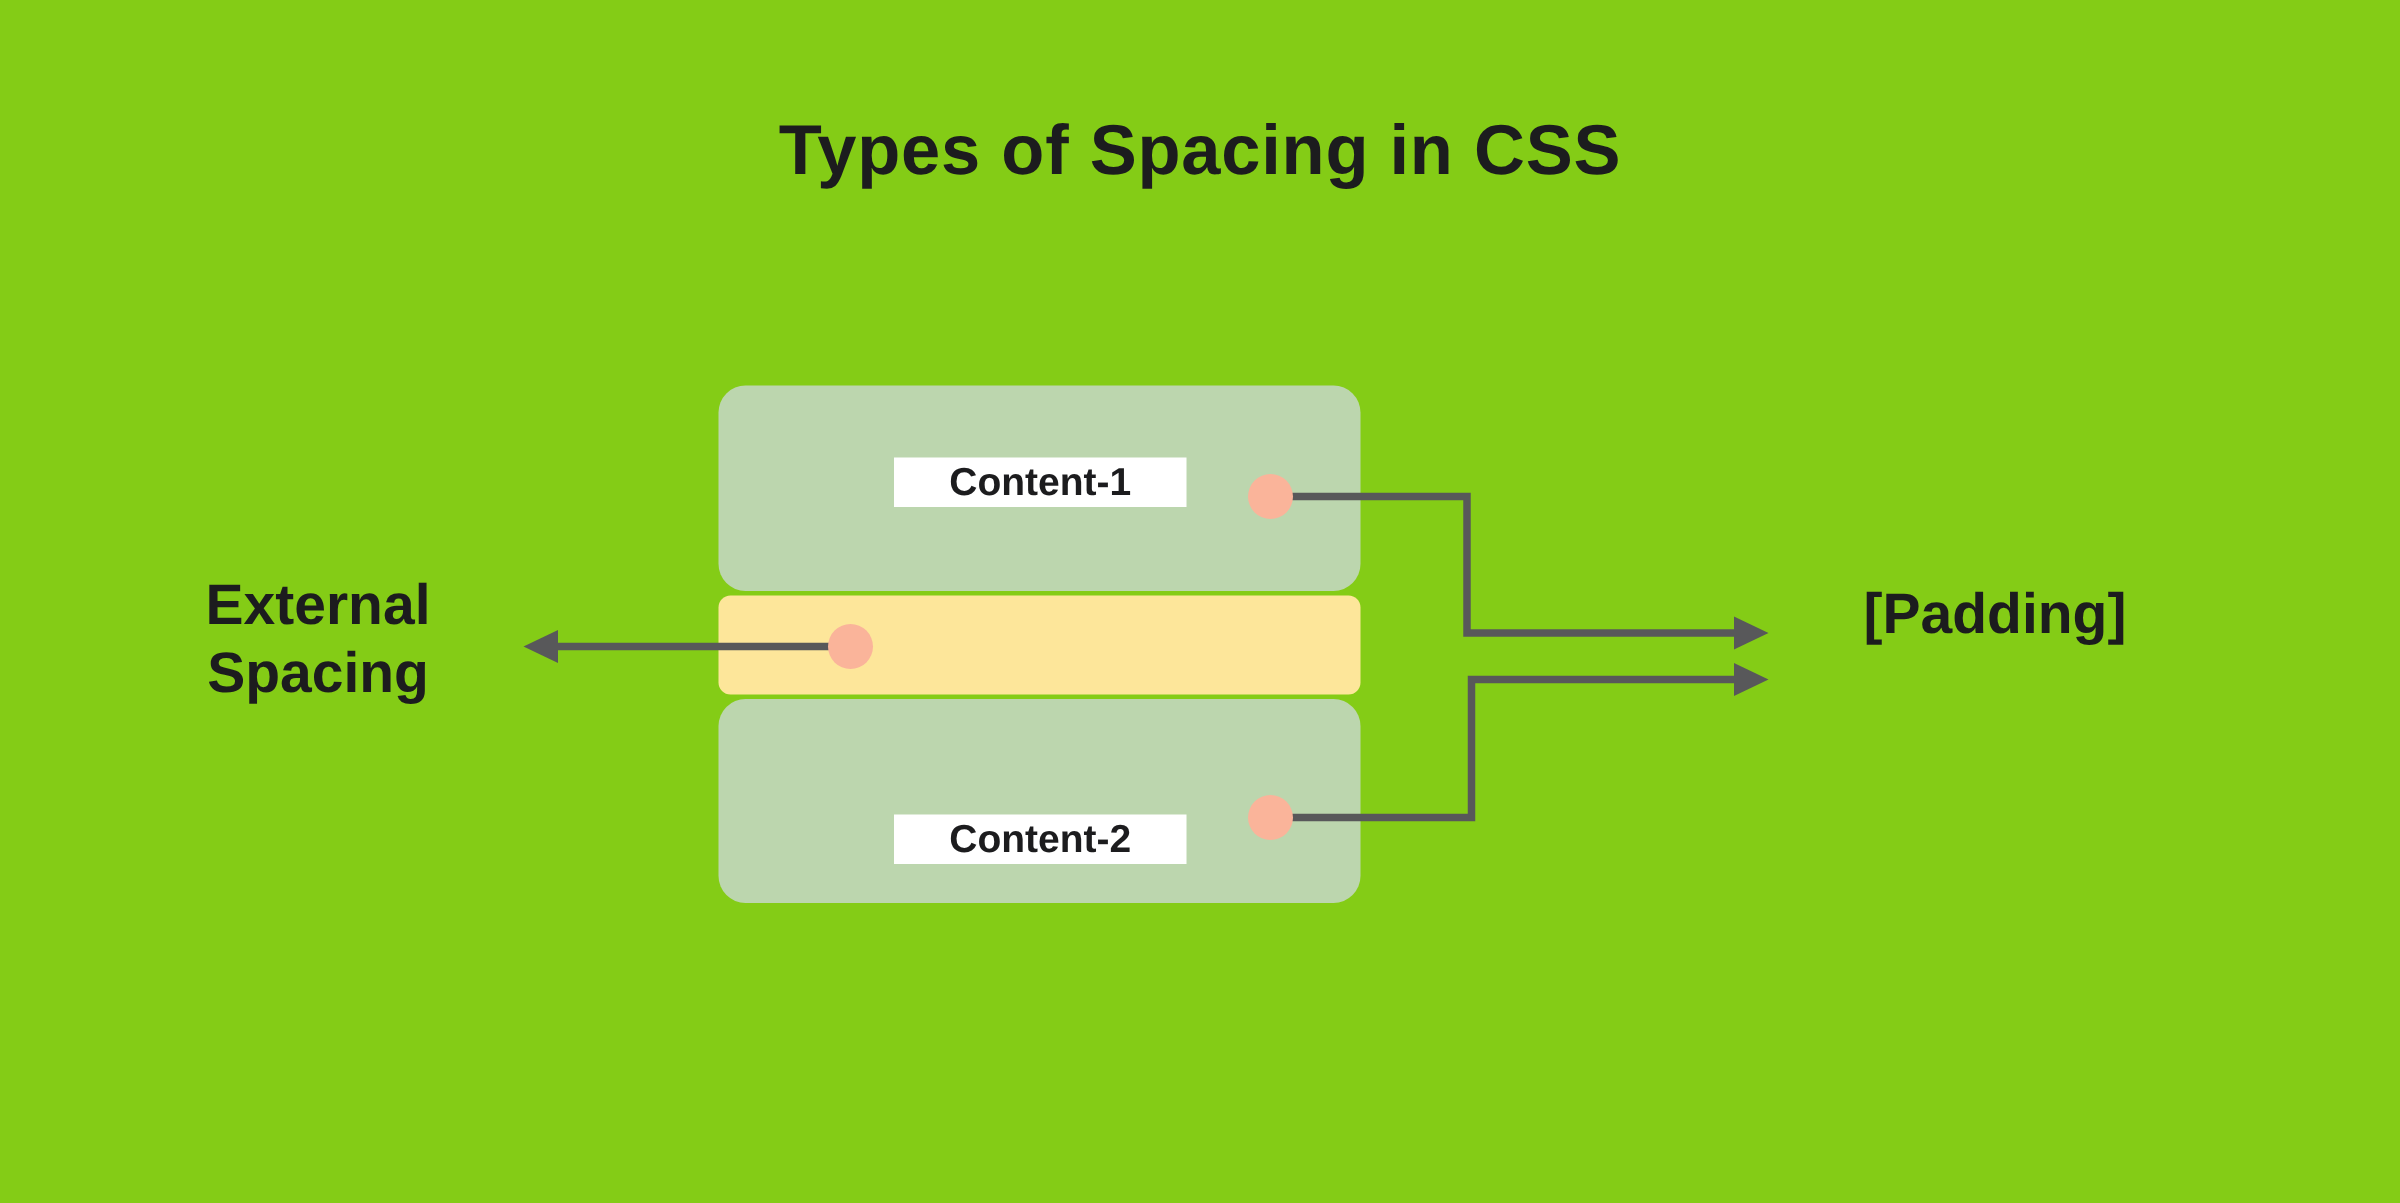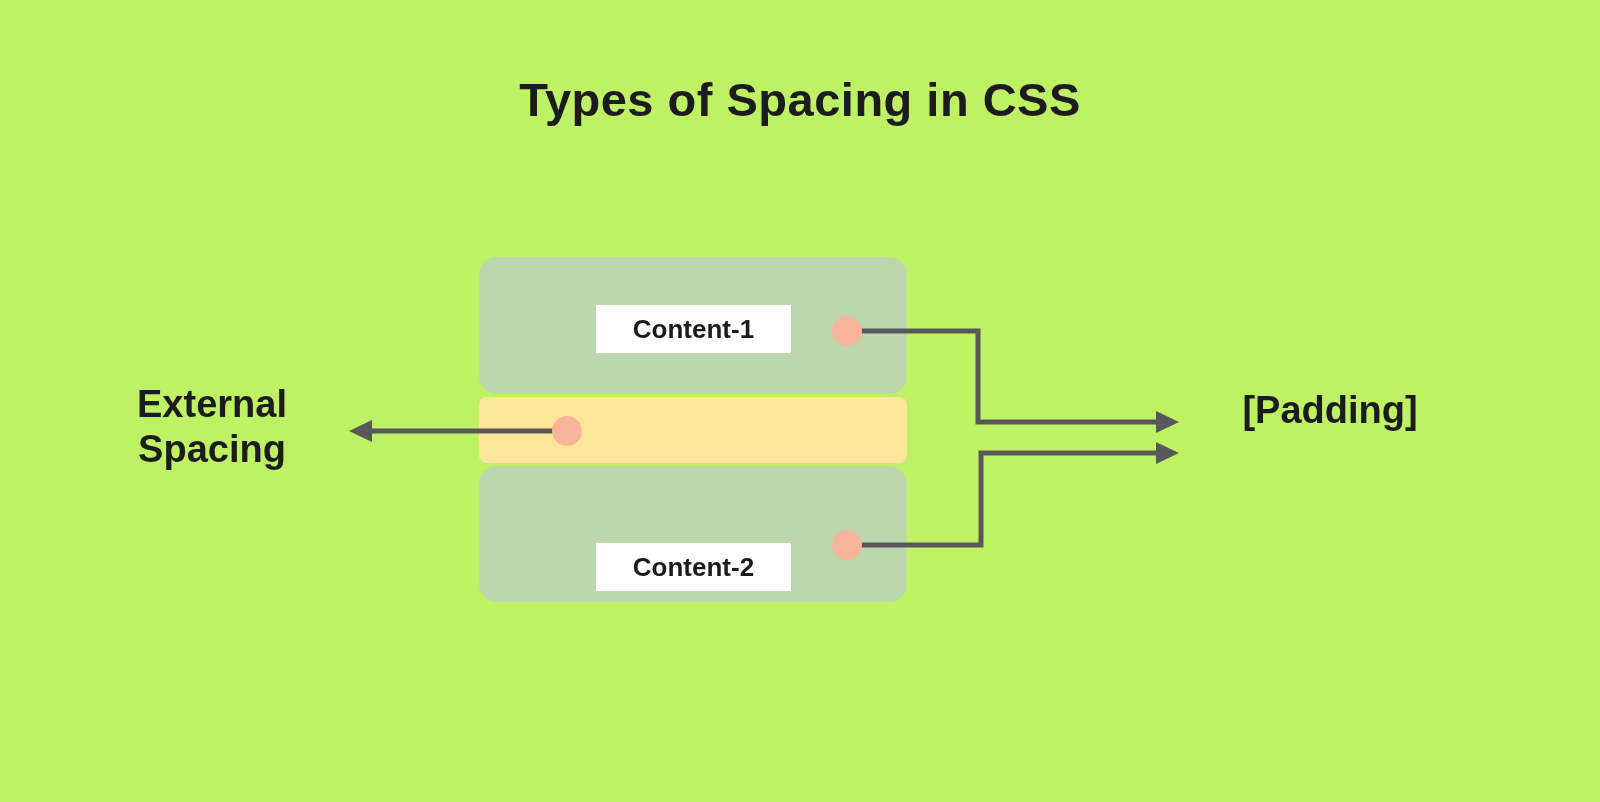--- a/index.html
+++ b/index.html
@@ -5,21 +5,21 @@
   html, body {
     margin: 0;
     padding: 0;
     background: #f4f4f3;
     font-family: "Liberation Sans", sans-serif;
   }
   .canvas {
     position: relative;
     width: 1600px;
     height: 802px;
-    background: #bef264;
+    background: #84cc16;
     overflow: hidden;
   }
   .title {
     position: absolute;
     left: 0;
     top: 72px;
     width: 1600px;
     text-align: center;
     font-size: 47px;
     font-weight: bold;
@@ -41,21 +41,21 @@
     top: 397px;
     width: 428px;
     height: 66px;
     background: #fde69a;
     border-radius: 8px;
   }
   .content-label {
     position: absolute;
     left: 596px;
     width: 195px;
-    height: 48px;
+    height: 33px;
     background: #ffffff;
     display: flex;
     align-items: center;
     justify-content: center;
     font-size: 26px;
     font-weight: bold;
     color: #1c1c1e;
   }
   .content-label-1 { top: 305px; }
   .content-label-2 { top: 543px; }

